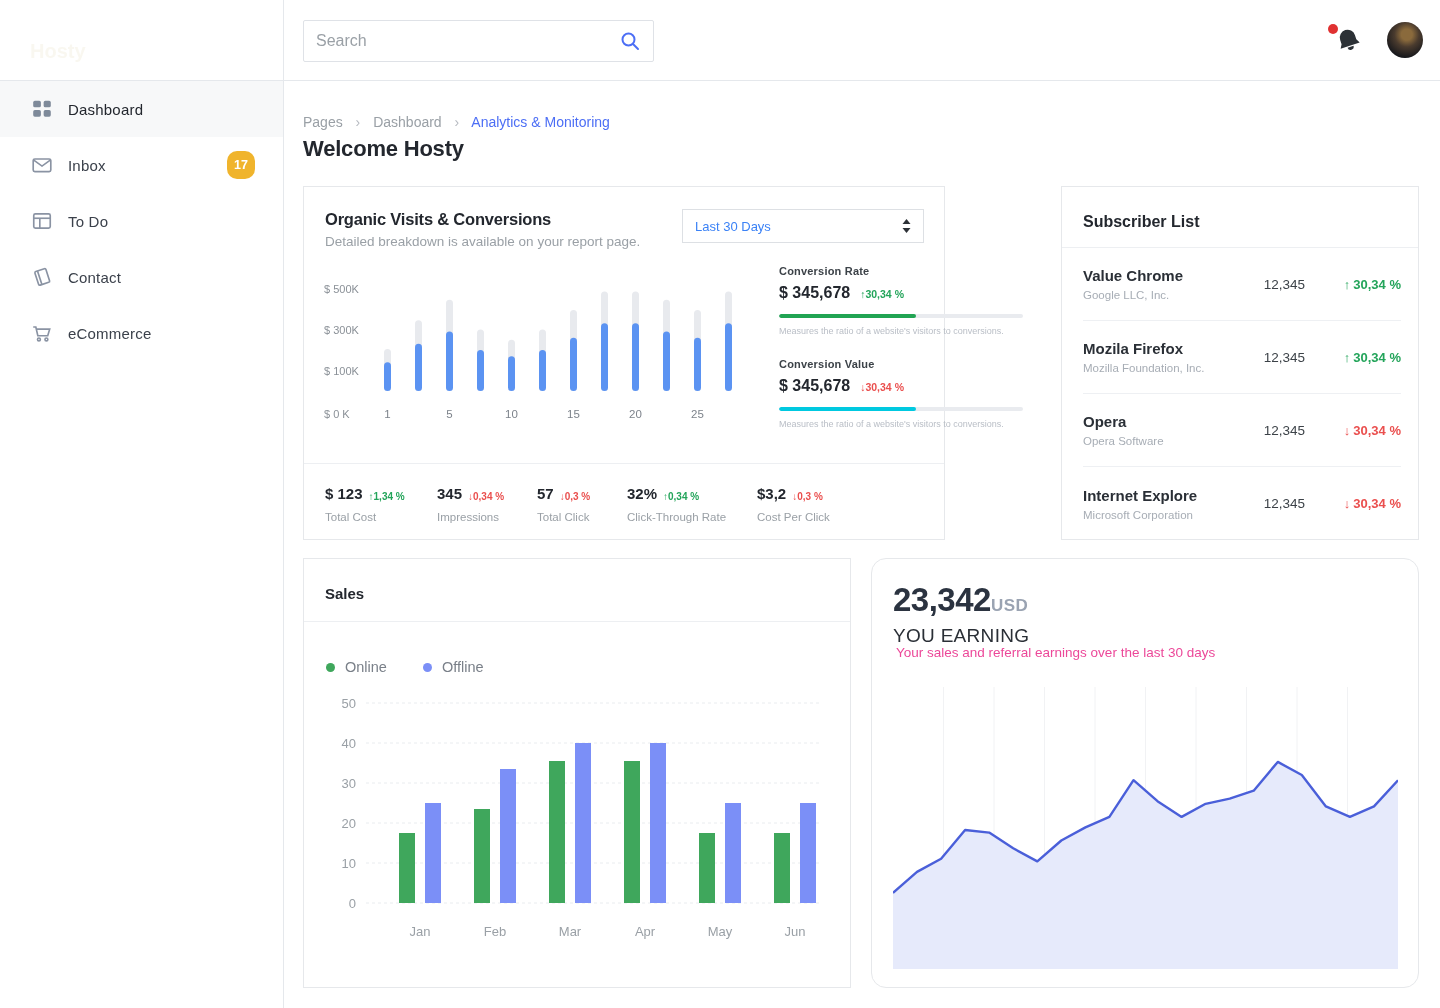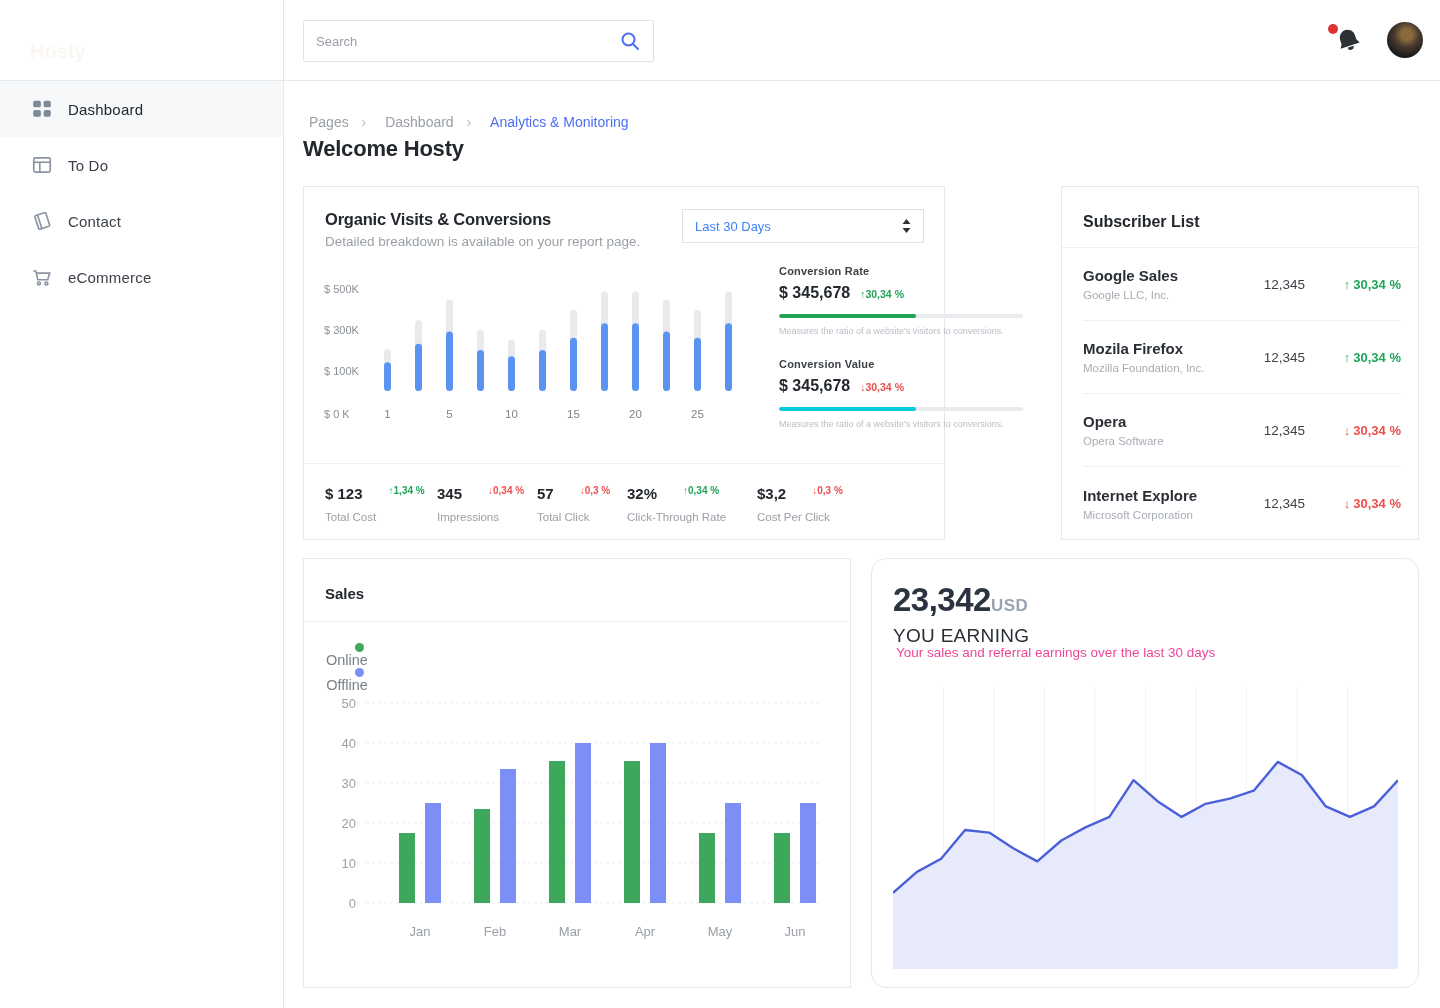--- a/index.html
+++ b/index.html
@@ -5,42 +5,42 @@
   * { margin:0; padding:0; box-sizing:border-box; }
   html,body { width:1440px; height:1008px; background:#fff; overflow:hidden;
     font-family:"Liberation Sans","DejaVu Sans",sans-serif; color:#23272e; }
   .hairline-h { position:absolute; left:0; right:0; top:80px; height:1px; background:#e5e8ec; }
   .hairline-v { position:absolute; top:0; bottom:0; left:283px; width:1px; background:#e5e8ec; }
 
   
   .logo { position:absolute; left:30px; top:40px; font-size:20px; font-weight:700; color:#b9a14a; opacity:.08; }
   .search-box { position:absolute; left:303px; top:20px; width:351px; height:42px;
     border:1px solid #dfe2e7; border-radius:2px; display:flex; align-items:center; padding:0 12px; }
-  .search-box input { border:0; outline:none; flex:1; font-size:13px; color:#3c4248;
+  .search-box input { border:0; outline:none; flex:1; font-size:16px; color:#3c4248;
     font-family:"Liberation Sans",sans-serif; }
   .search-box input::placeholder { color:#9aa0a6; }
   .bell-wrap { position:absolute; left:1328px; top:22px; width:34px; height:36px; cursor:pointer; }
   .bell-dot { position:absolute; left:0px; top:2px; width:10px; height:10px; border-radius:50%; background:#e03131; }
   .avatar { position:absolute; left:1387px; top:22px; width:36px; height:36px; border-radius:50%;
     background:radial-gradient(circle at 55% 35%, #8a6a3c 0 18%, #4a3b2e 40%, #17181c 75%); }
 
   
   .sidebar { position:absolute; left:0; top:81px; width:283px; bottom:0; background:#fff; }
   .side-item { position:relative; height:56px; display:flex; align-items:center; padding-left:31px; cursor:pointer; }
   .side-item.active { background:#f7f8f9; }
   .side-item .ic { width:22px; height:22px; margin-right:15px; flex:0 0 22px; }
   .side-item .lbl { font-size:15px; color:#3b414b; letter-spacing:.2px; }
   .side-item.active .lbl { color:#23272e; font-weight:400; }
   .badge { position:absolute; right:28px; top:14px; width:28px; height:28px; border-radius:10px;
     background:#f0b42c; color:#fff; font-size:12.5px; font-weight:700; display:flex; align-items:center; justify-content:center; }
 
   
   .breadcrumb { position:absolute; left:303px; top:114px; font-size:14px; color:#9aa0a6; }
   .breadcrumb .sep { margin:0 9px; color:#b6bac0; }
-  .breadcrumb .crumb { cursor:pointer;margin-left:6px; }
+  .breadcrumb .crumb { cursor:pointer; }
   .breadcrumb .crumb.current { color:#4c6ef5; }
   .page-title { position:absolute; left:303px; top:136px; font-size:22px; font-weight:700; color:#23272e; letter-spacing:-.2px; }
 
   
   .card { position:absolute; background:#fff; border:1px solid #e6e8eb; }
   .card-organic { left:303px; top:186px; width:642px; height:354px; }
   .card-subs    { left:1061px; top:186px; width:358px; height:354px; }
   .card-sales   { left:303px; top:558px; width:548px; height:430px; }
   .card-earn    { left:871px; top:558px; width:548px; height:430px;border-radius:15px; }
 
@@ -62,40 +62,40 @@
   .chg .arrow::before { content:"↑"; } .chg.down .arrow::before { content:"↓"; }
   .metric .track { margin-top:12px; height:4px; background:#e9ebef; border-radius:2px; overflow:hidden; }
   .metric .fill { height:4px; width:56%; border-radius:2px; }
   .metric .mcap { margin-top:8px; font-size:9px; color:#b9bec6; }
 
   .org-divider { position:absolute; left:0; right:0; top:276px; height:1px; background:#edeff2; }
   .stats-row { position:absolute; left:21px; right:10px; top:298px; display:flex; }
   .stat { flex:0 0 auto; }
   .stat:nth-child(1){width:112px} .stat:nth-child(2){width:100px} .stat:nth-child(3){width:90px}
   .stat:nth-child(4){width:130px} .stat:nth-child(5){width:150px}
-  .stat .srow { display:flex; align-items:flex-start;gap:20px; }
+  .stat .srow { display:flex; align-items:flex-end; }
   .stat .svalue { font-size:15px; font-weight:700; }
   .stat .chg { margin-left:6px; font-size:10px; }
   .stat .slabel { margin-top:9px; font-size:11.5px; color:#9aa0a6; }
 
   .subs-title { position:absolute; left:21px; top:26px; font-size:16px; font-weight:700; }
   .subs-divider { position:absolute; left:0; right:0; top:60px; height:1px; background:#edeff2; }
   .subs-rows { position:absolute; left:21px; right:17px; top:61px; }
   .subs-row { height:73px; display:flex; align-items:center; border-bottom:1px solid #eef0f3; }
   .subs-row:last-child { border-bottom:0; }
   .subs-name-wrap { flex:1; }
   .subs-name { font-size:15px; font-weight:600; color:#2a2f36; }
   .subs-co { margin-top:5px; font-size:11.5px; color:#a7adb5; }
   .subs-val { width:58px; text-align:right; font-size:13.5px; color:#3c4248; }
   .subs-chg { width:86px; text-align:right; font-size:13px; font-weight:700; }
   .subs-chg .arrow { font-weight:400; margin-right:3px; }
 
   .sales-title { position:absolute; left:21px; top:26px; font-size:15px; font-weight:700; }
   .sales-divider { position:absolute; left:0; right:0; top:62px; height:1px; background:#edeff2; }
-  .legend { position:absolute; left:22px; top:84px; display:flex; align-items:center;flex-direction:column; }
+  .legend { position:absolute; left:22px; top:100px; display:flex; align-items:center; }
   .legend .dot { width:9px; height:9px; border-radius:50%; margin-right:10px; }
   .legend .llabel { font-size:14.5px; color:#7a8089; margin-right:36px; }
   .sales-chart { position:absolute; left:20px; top:128px; }
 
   .earn-amount-row { position:absolute; left:21px; top:22px; display:flex; align-items:baseline; }
   .earn-amount { font-size:33px; font-weight:800; color:#2b3340; letter-spacing:-.5px; }
   .earn-cur { font-size:17px; font-weight:700; color:#9aa3b2; letter-spacing:.5px; }
   .earn-label { position:absolute; left:21px; top:66px; font-size:19px; color:#2a2f36; letter-spacing:.3px; }
   .earn-cap { position:absolute; left:24px; top:86px; font-size:13.5px; color:#ec4899; }
   .earn-chart { position:absolute; left:21px; top:128px; }
@@ -129,20 +129,28 @@
 
 <nav class="sidebar">
   <div class="side-item active">
     <svg class="ic" viewBox="0 0 20 20">
       <rect x="2" y="2.5" width="7" height="6" rx="1.5" fill="#7e8a9a"></rect>
       <rect x="11.5" y="2.5" width="6.5" height="6" rx="1.5" fill="#7e8a9a"></rect>
       <rect x="2" y="11" width="7" height="6" rx="1.5" fill="#7e8a9a"></rect>
       <rect x="11.5" y="11" width="6.5" height="6" rx="1.5" fill="#7e8a9a"></rect>
     </svg>
     <span class="lbl">Dashboard</span>
+  </div>
+  <div class="side-item">
+    <svg class="ic" viewBox="0 0 20 20" fill="none" stroke="#8a93a3" stroke-width="1.5">
+      <rect x="2" y="4.5" width="16" height="11.5" rx="1.5"></rect>
+      <path d="M2.5 5.5 L10 11 L17.5 5.5"></path>
+    </svg>
+    <span class="lbl">Inbox</span>
+    <span class="badge">17</span>
   </div>
   <div class="side-item">
     <svg class="ic" viewBox="0 0 20 20" fill="none" stroke="#8a93a3" stroke-width="1.5">
       <rect x="2.5" y="3.5" width="15" height="13" rx="1.5"></rect>
       <line x1="2.5" y1="7.5" x2="17.5" y2="7.5"></line>
       <line x1="8" y1="7.5" x2="8" y2="16.5"></line>
     </svg>
     <span class="lbl">To Do</span>
   </div>
   <div class="side-item">
@@ -285,21 +293,21 @@
     </div>
   </div>
 </section>
 
 <section class="card card-subs">
   <h2 class="subs-title">Subscriber List</h2>
   <div class="subs-divider"></div>
   <div class="subs-rows">
     <div class="subs-row">
       <div class="subs-name-wrap">
-          <div class="subs-name">Google Sales</div>
+          <div class="subs-name">Value Chrome</div>
         <div class="subs-co">Google LLC, Inc.</div>
         </div>
       <div class="subs-val">12,345</div>
       <div class="subs-chg chg up"><span class="arrow"></span><span>30,34 %</span></div>
     </div>
     <div class="subs-row">
       <div class="subs-name-wrap">
           <div class="subs-name">Mozila Firefox</div>
         <div class="subs-co">Mozilla Foundation, Inc.</div>
         </div>

